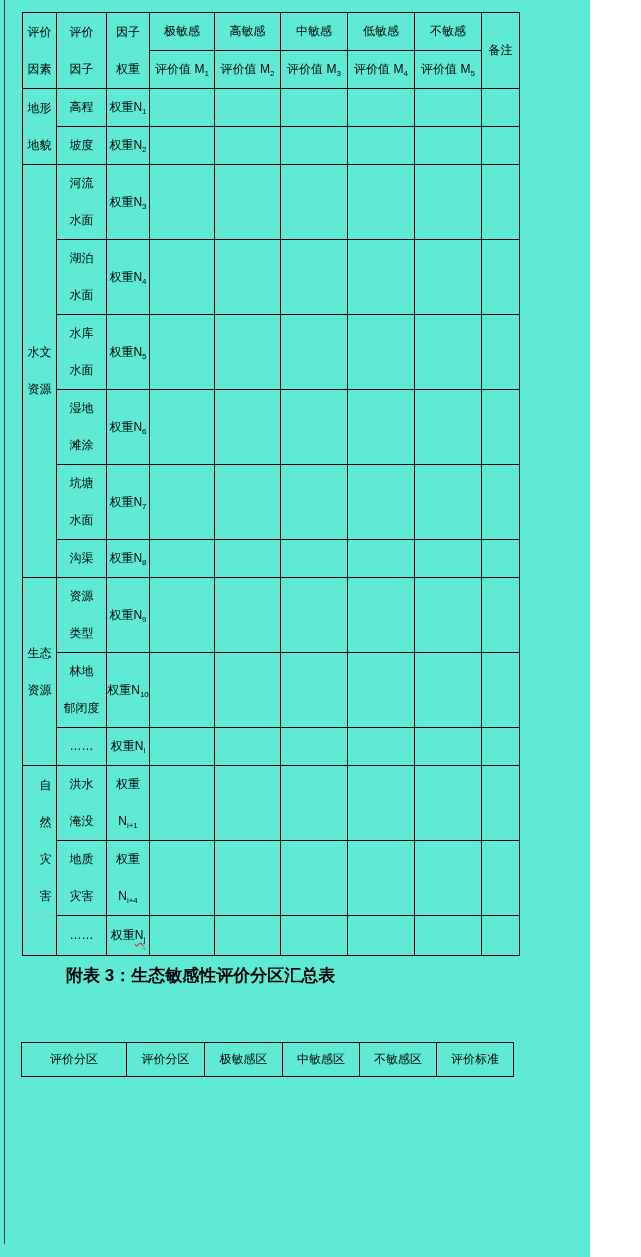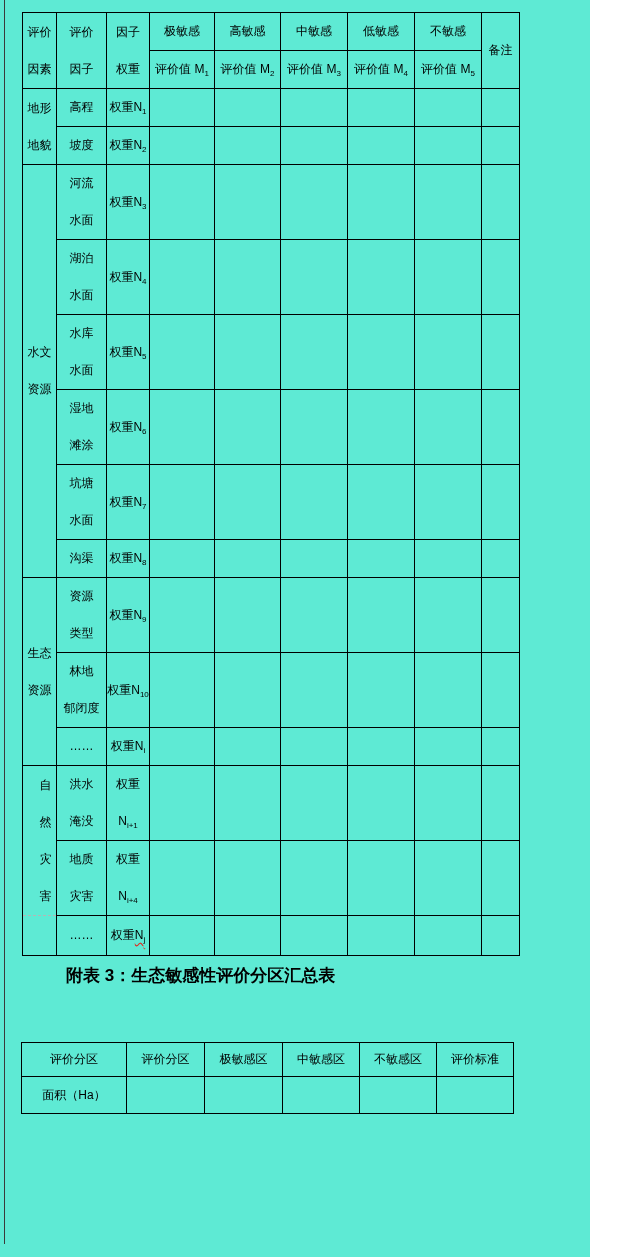--- a/index.html
+++ b/index.html
@@ -301,24 +301,16 @@
     </colgroup>
     <tbody>
       <tr class="h34">
         <td>评价分区</td>
         <td>评价分区</td>
         <td>极敏感区</td>
         <td>中敏感区</td>
         <td>不敏感区</td>
         <td>评价标准</td>
       </tr>
-      <tr class="h37">
-        <td>面积（Ha）</td>
-        <td></td>
-        <td></td>
-        <td></td>
-        <td></td>
-        <td></td>
-      </tr>
     </tbody>
   </table>
 
 </div>
 
 </body></html>

